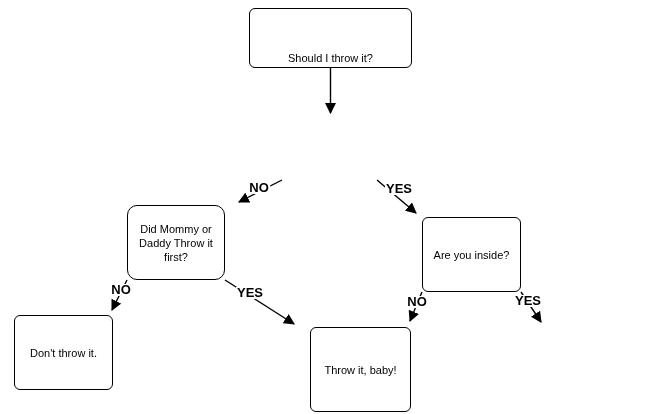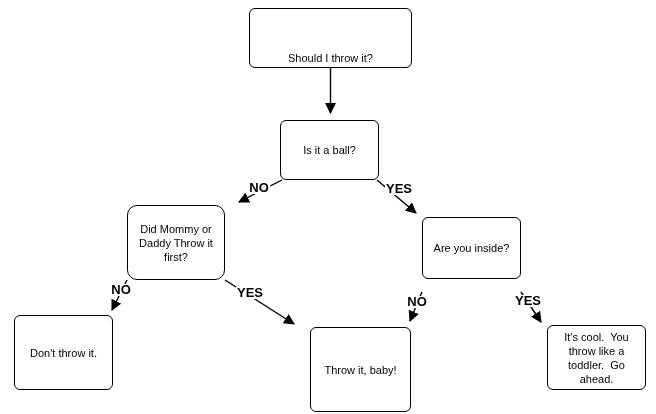--- a/index.html
+++ b/index.html
@@ -74,48 +74,39 @@
     <line x1="127" y1="280" x2="112" y2="310" marker-end="url(#arrow)"></line>
     <line x1="225" y1="280" x2="294" y2="324" marker-end="url(#arrow)"></line>
     <line x1="422" y1="292" x2="410" y2="321" marker-end="url(#arrow)"></line>
     <line x1="521" y1="292" x2="541" y2="322" marker-end="url(#arrow)"></line>
   </svg>
 
   <div class="node" style="left:249px; top:8px; width:163px; height:60px;align-items:flex-end;">
     <div class="node-label">Should I throw it?</div>
   </div>
 
-  <div class="node" style="left:280px; top:120px; width:99px; height:60px;">
-    <div class="node-label">Is it a ball?</div>
-  </div>
 
   <div class="node" style="left:127px; top:205px; width:98px; height:75px;border-radius:10px;">
     <div class="node-label">Did Mommy or
 Daddy Throw it
 first?</div>
   </div>
 
-  <div class="node" style="left:422px; top:217px; width:99px; height:62px;">
+  <div class="node" style="left:422px; top:217px; width:99px; height:75px;">
     <div class="node-label">Are you inside?</div>
   </div>
 
   <div class="node" style="left:14px; top:315px; width:99px; height:75px;">
     <div class="node-label">Don't throw it.</div>
   </div>
 
   <div class="node" style="left:310px; top:327px; width:101px; height:85px;">
     <div class="node-label">Throw it, baby!</div>
   </div>
 
-  <div class="node" style="left:547px; top:325px; width:99px; height:65px;">
-    <div class="node-label">It's cool.  You
-throw like a
-toddler.  Go
-ahead.</div>
-  </div>
 
   <div class="edge-label" style="left:259px; top:188px;">NO</div>
   <div class="edge-label" style="left:399px; top:189px;">YES</div>
   <div class="edge-label" style="left:121px; top:290px;">NO</div>
   <div class="edge-label" style="left:250px; top:293px;">YES</div>
   <div class="edge-label" style="left:417px; top:302px;">NO</div>
   <div class="edge-label" style="left:528px; top:301px;">YES</div>
 
 </div>
 

